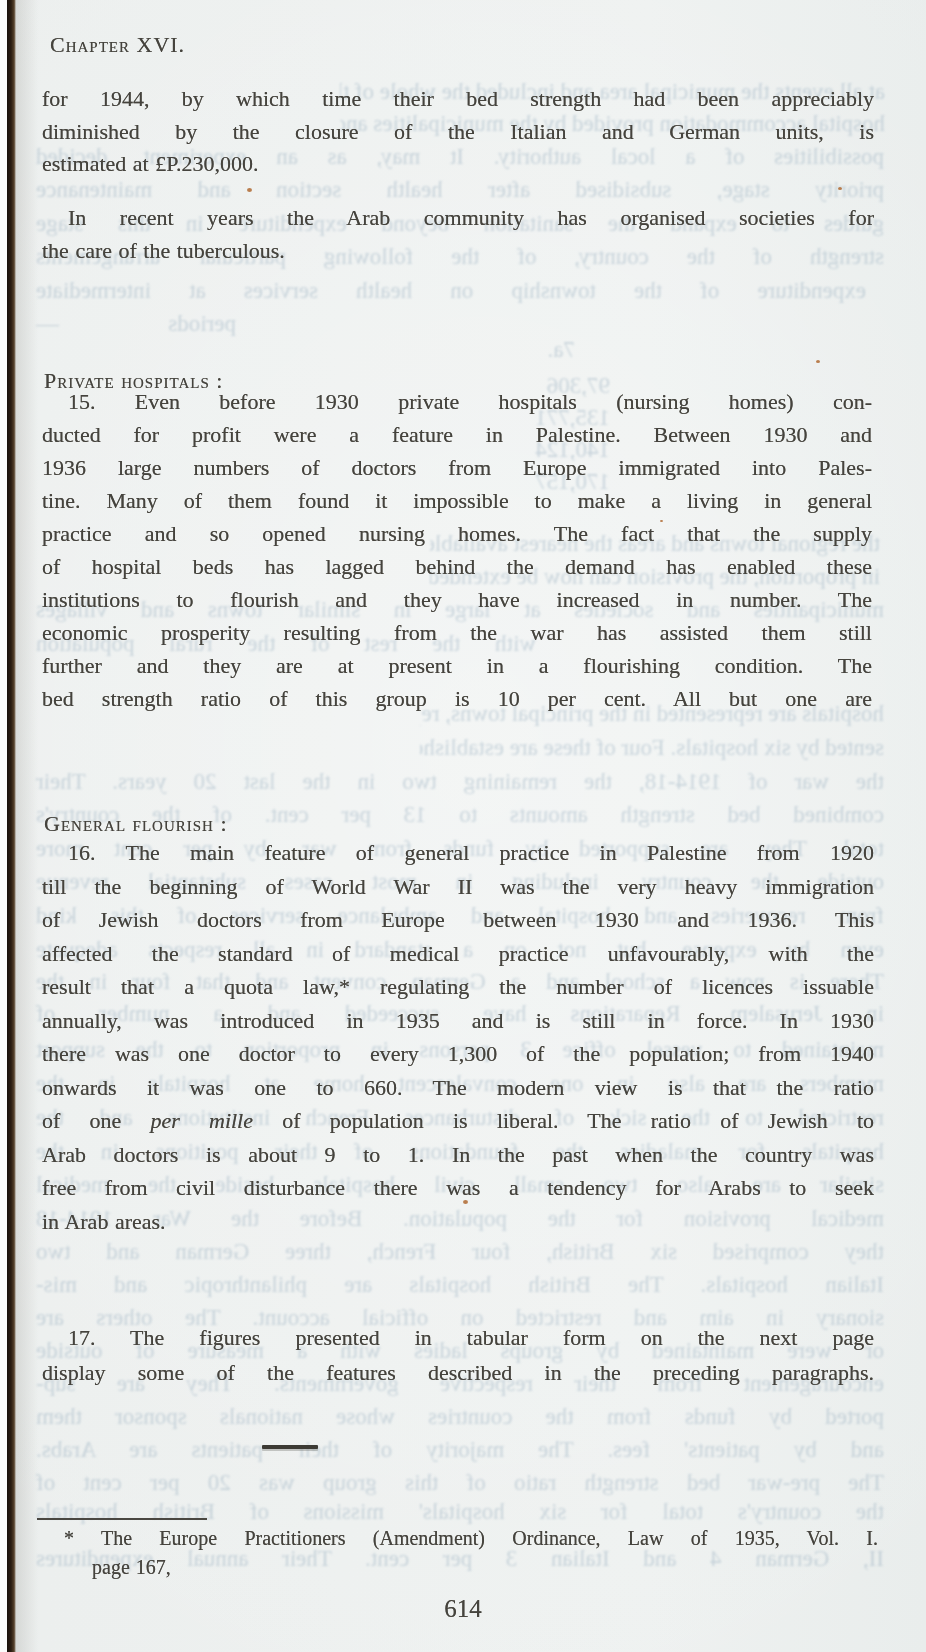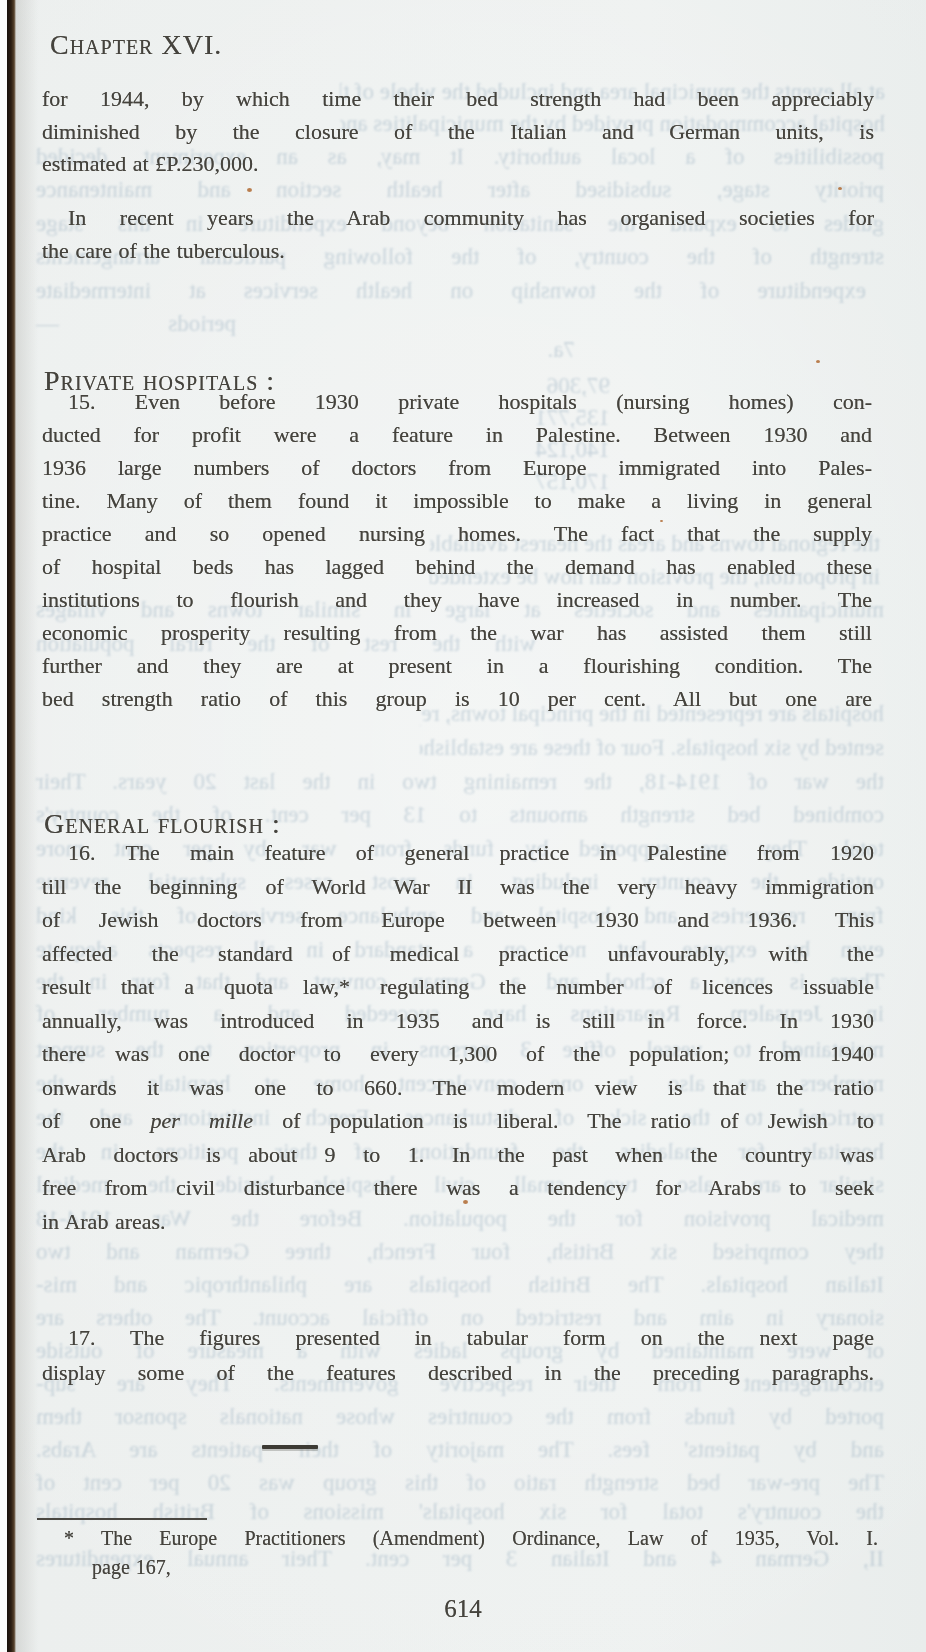--- a/index.html
+++ b/index.html
@@ -21,21 +21,21 @@
     background:linear-gradient(to right,#17100a,#2a1c11 45%,#57422c 80%,rgba(110,90,65,0.15));
     filter:blur(0.5px);
   }
   .edge-shade{position:absolute;left:16px;top:0;width:22px;height:100%;
     background:linear-gradient(to right,rgba(90,80,65,0.12),rgba(90,80,65,0));}
 
   
   .ink{color:#45433d;text-shadow:0 0 0.5px rgba(62,58,50,0.65);}
   .heading{
     position:absolute;
-    font-size:28px;line-height:30px;
+    font-size:22px;line-height:30px;
     font-variant:small-caps;letter-spacing:1px;
     white-space:nowrap;
   }
   .para{position:absolute;}
   .line{
     white-space:nowrap;
     text-align:justify;text-align-last:justify;
     word-spacing:1px;
   }
   .line.last{text-align-last:left;}

